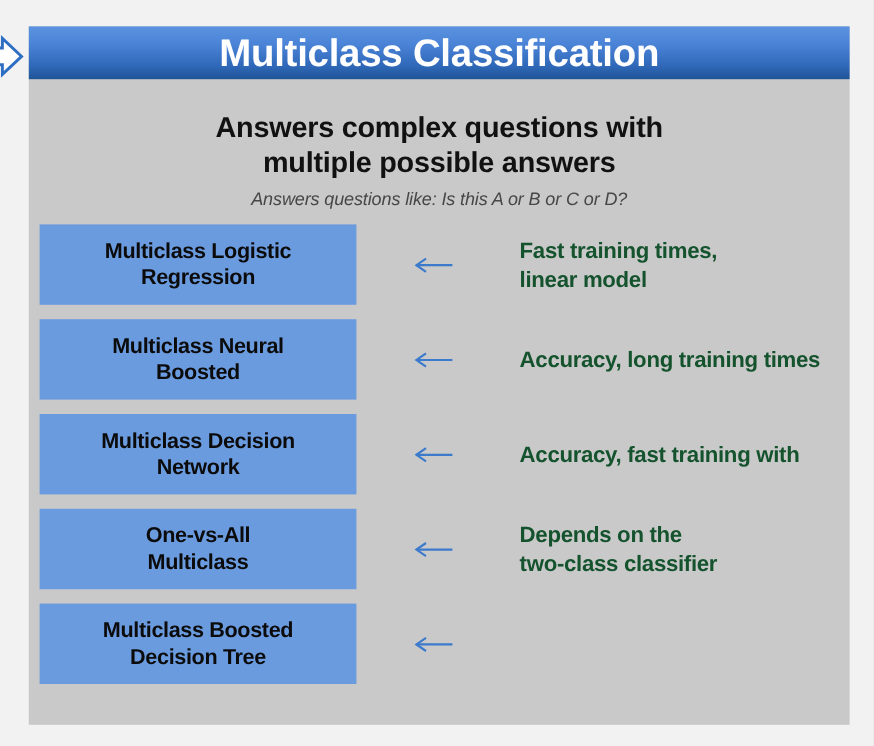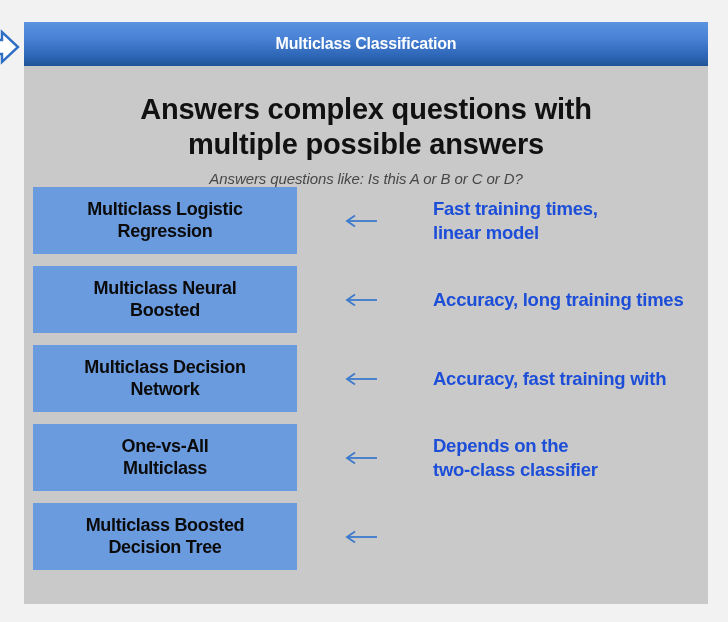--- a/index.html
+++ b/index.html
@@ -48,38 +48,38 @@
         #5B93E0 0%,
         #4A83D6 35%,
         #2F68B8 75%,
         #1F5496 100%);
     display: flex;
     align-items: center;
     justify-content: center;
   }
   #header-title {
     color: #FFFFFF;
-    font-size: 16px;
+    font-size: 32px;
     font-weight: bold;
     letter-spacing: -0.2px;
     text-align: left;
     line-height: 1;
   }
 
   
   #intro {
     position: absolute;
     left: 0;
     top: 44px;
     width: 684px;
     text-align: center;
   }
   #intro-heading {
     margin-top: 26px;
-    font-size: 29px;
+    font-size: 24px;
     font-weight: bold;
     color: #111111;
     line-height: 1.22;
     letter-spacing: -0.2px;
   }
   #intro-heading .ln {
     display: block;
   }
   #intro-sub {
     margin-top: 7px;
@@ -137,21 +137,21 @@
 
   .desc-cell {
     flex: 1 1 auto;
     display: flex;
     align-items: center;
     padding-left: 8px;
   }
   .desc-label {
     font-size: 18.5px;
     font-weight: bold;
-    color: #1d4ed8;
+    color: #14532d;
     line-height: 1.26;
     letter-spacing: -0.25px;
   }
   .desc-label .ln { display: block; }
 </style>
 </head>
 <body>
 
 <svg id="incoming-arrow" viewBox="0 0 34 38" width="34" height="38">
   <path d="M1 12 L16 12 L16 4 L32 19 L16 34 L16 26 L1 26 Z" fill="#FFFFFF" stroke="#2E6FC4" stroke-width="2.4" stroke-linejoin="miter"></path>

